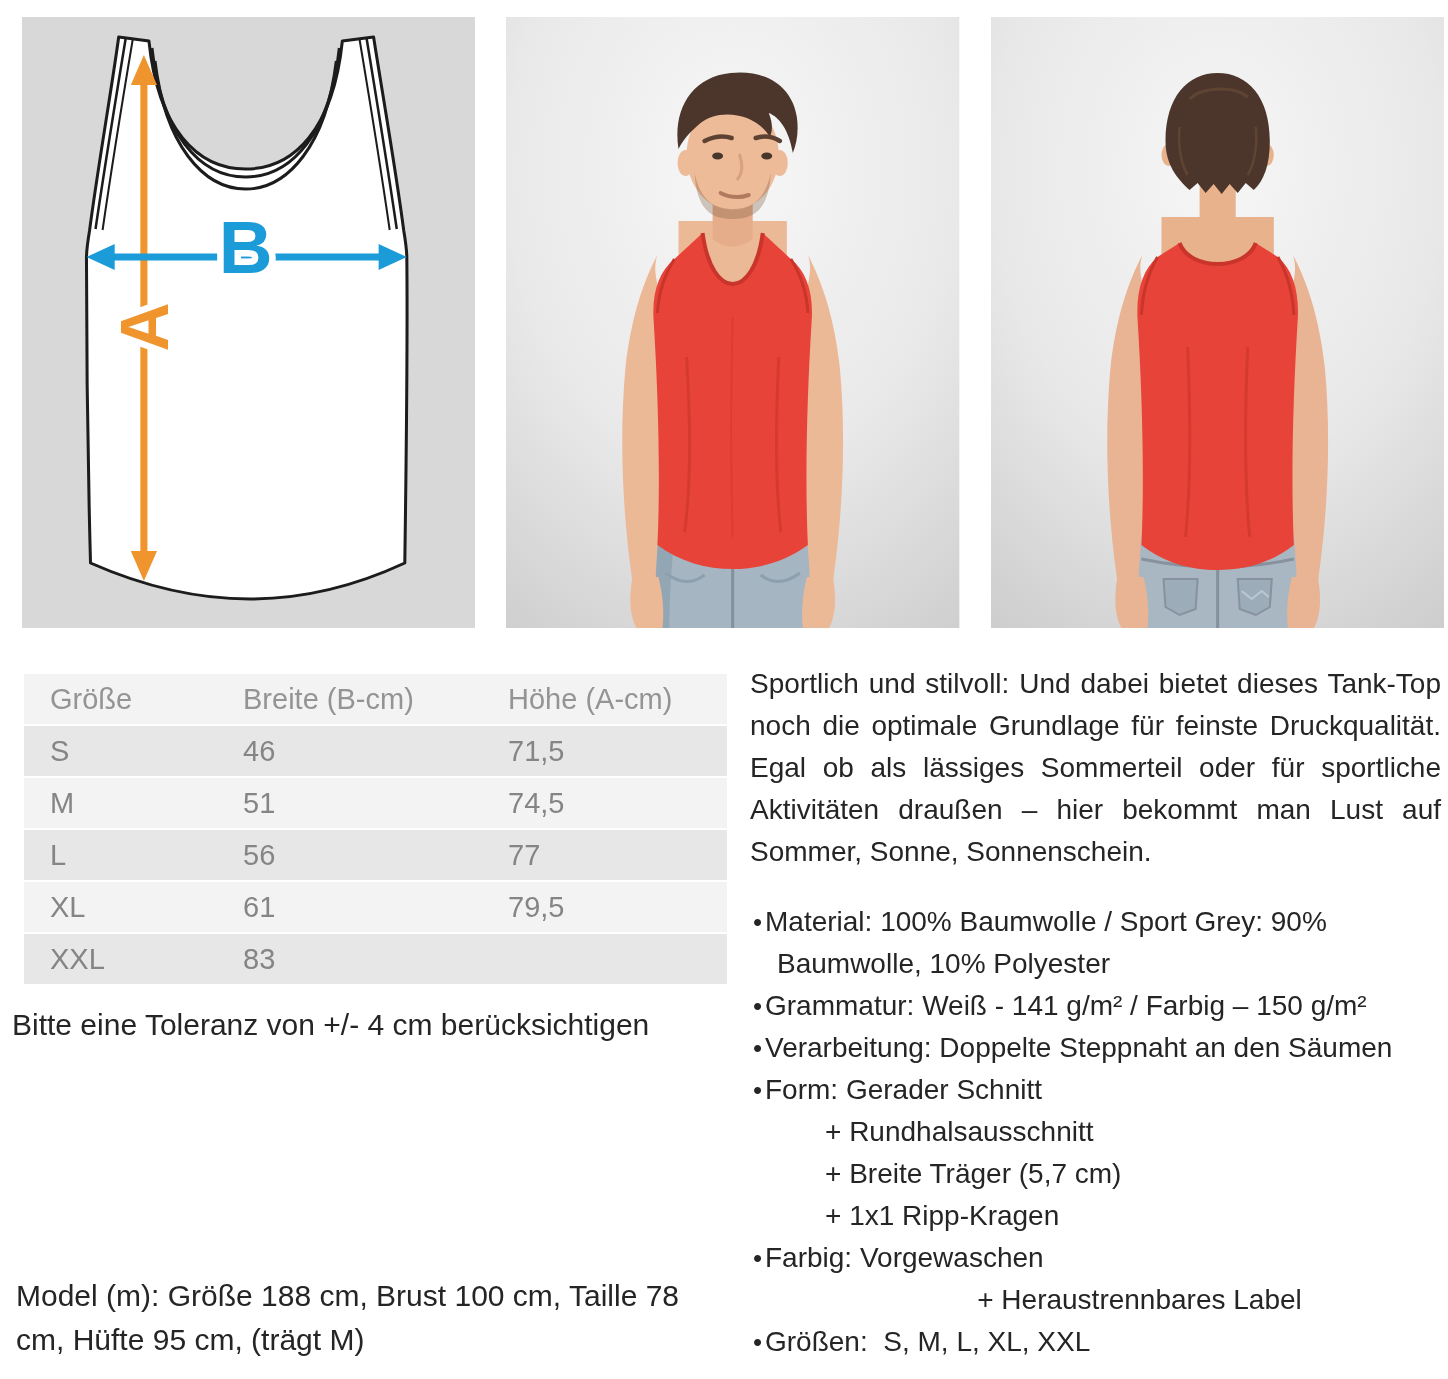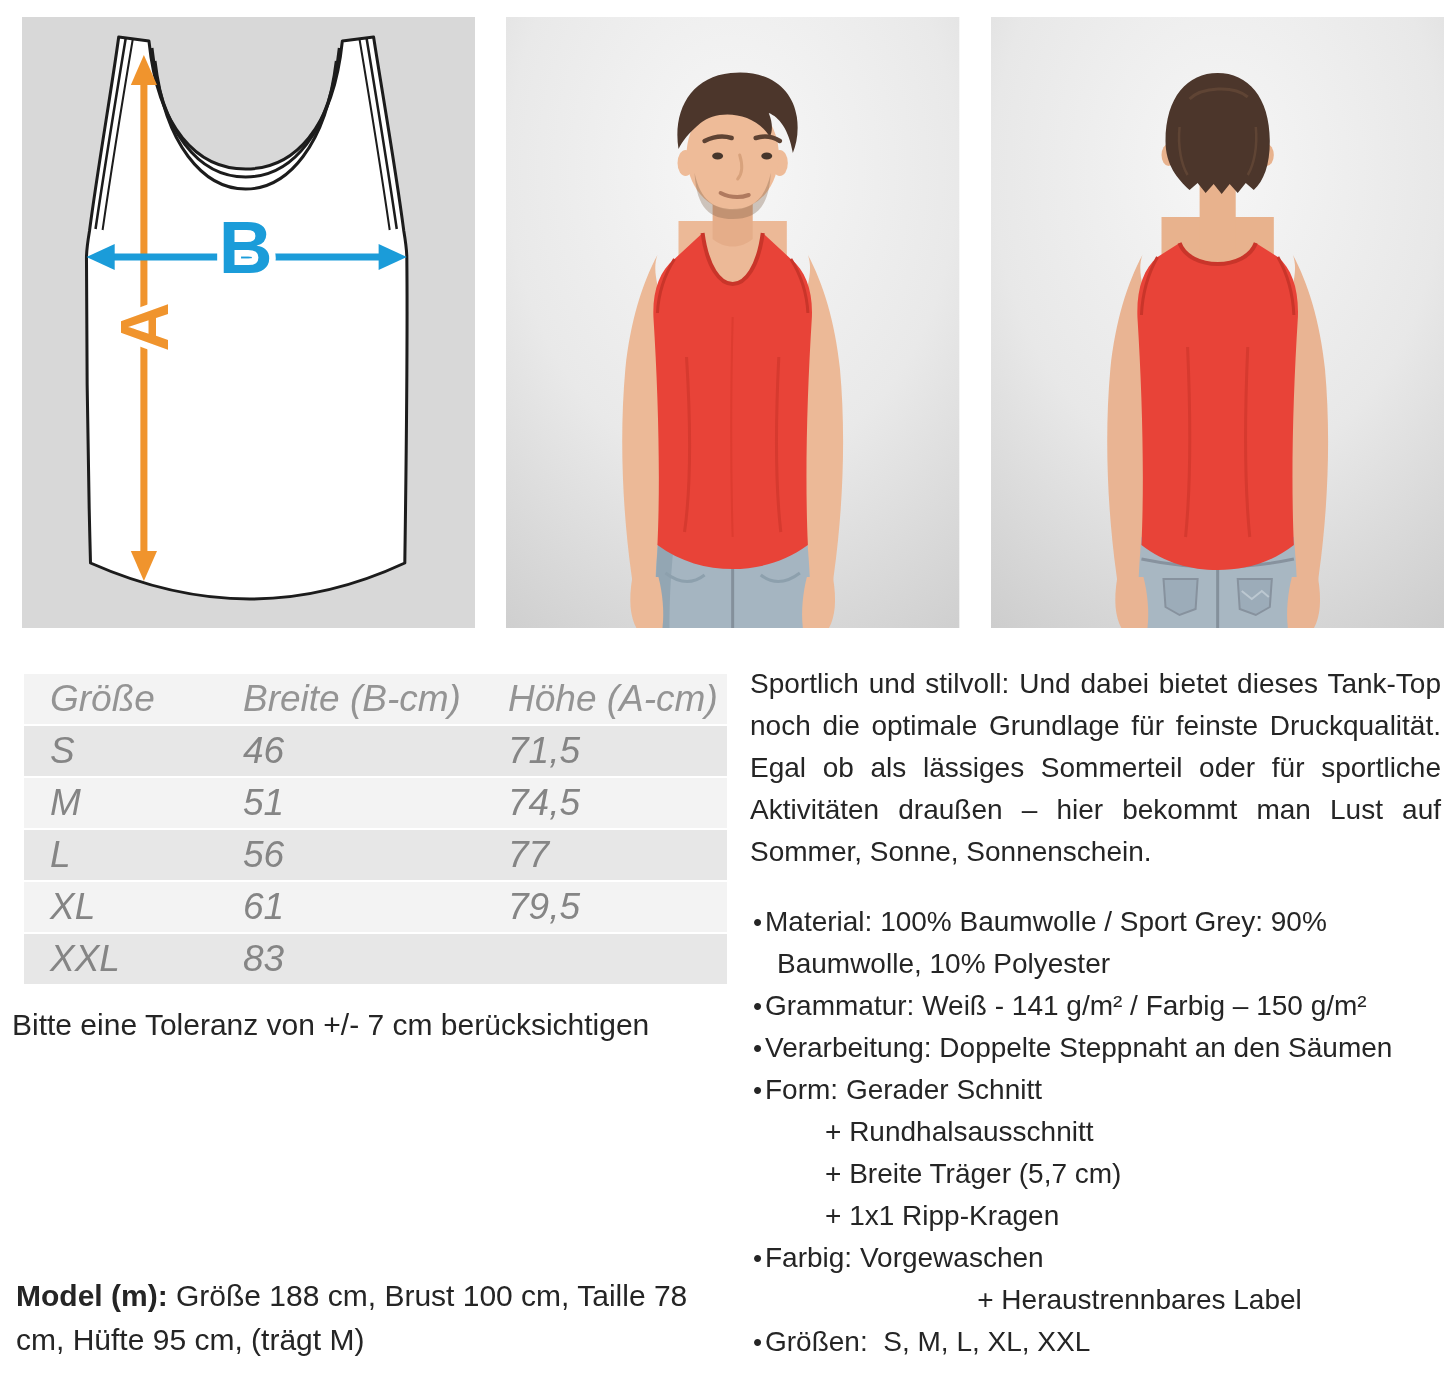--- a/index.html
+++ b/index.html
@@ -7,31 +7,31 @@
   body {
     width:1448px; height:1379px; position:relative; overflow:hidden;
     font-family:"Liberation Sans", sans-serif; color:#252525;
   }
   
   .panels { position:absolute; left:22px; top:17px; width:1422px; height:611px; display:flex; gap:31px; }
   .panel { flex:1; position:relative; overflow:hidden; }
   .panel svg { display:block; width:100%; height:100%; }
 
   
-  .size-table { position:absolute; left:24px; top:674px; width:703px; font-size:37px;font-style:italic; }
+  .size-table { position:absolute; left:24px; top:674px; width:703px; font-size:29px; }
   .t-row { display:grid; grid-template-columns:219px 265px 1fr; align-items:center; height:50px; margin-bottom:2px; }
   .t-row > div:first-child { padding-left:26px; }
   .t-row.head  { background:#f3f3f3; color:#949494; }
   .t-row.dark  { background:#e7e7e7; color:#858585; }
   .t-row.light { background:#f3f3f3; color:#858585; }
 
   .tolerance { position:absolute; left:12px; top:1008px; width:700px; font-size:30px; color:#252525; }
 
   .model-info { position:absolute; left:16px; top:1274px; width:710px; font-size:30px; line-height:44px; color:#252525; }
-  .model-info .model-label { font-weight:bold; }
+  .model-info .model-label { font-weight:normal; }
 
   
   .desc-intro {
     position:absolute; left:750px; top:663px; width:691px;
     font-size:28px; line-height:42px; text-align:justify; color:#252525;
   }
   .spec-list { position:absolute; left:750px; top:901px; width:696px; font-size:28px; color:#252525; }
   .b-line { display:flex; height:42px; line-height:42px; white-space:nowrap; }
   .b-line .marker { flex:none; width:15px; padding-left:3px; font-size:26px; }
   .b-line.lvl1 { padding-left:27px; }
@@ -201,21 +201,21 @@
     <div>XL</div>
     <div>61</div>
     <div>79,5</div>
   </div>
   <div class="t-row dark">
     <div>XXL</div>
     <div>83</div>
   </div>
 </div>
 
-<div class="tolerance">Bitte eine Toleranz von +/- 7 cm berücksichtigen</div>
+<div class="tolerance">Bitte eine Toleranz von +/- 4 cm berücksichtigen</div>
 
 <div class="model-info"><span class="model-label">Model (m):</span><span> Größe 188 cm, Brust 100 cm, Taille 78 cm, Hüfte 95 cm, (trägt M)</span></div>
 
 <div class="desc-intro">Sportlich und stilvoll: Und dabei bietet dieses Tank-Top noch die optimale Grundlage für feinste Druckqualität. Egal ob als lässiges Sommerteil oder für sportliche Aktivitäten draußen – hier bekommt man Lust auf Sommer, Sonne, Sonnenschein.</div>
 
 <div class="spec-list">
   <div class="b-line lvl0">
       <span class="marker">•</span>
       <span>Material: 100% Baumwolle / Sport Grey: 90%</span>
     </div>

